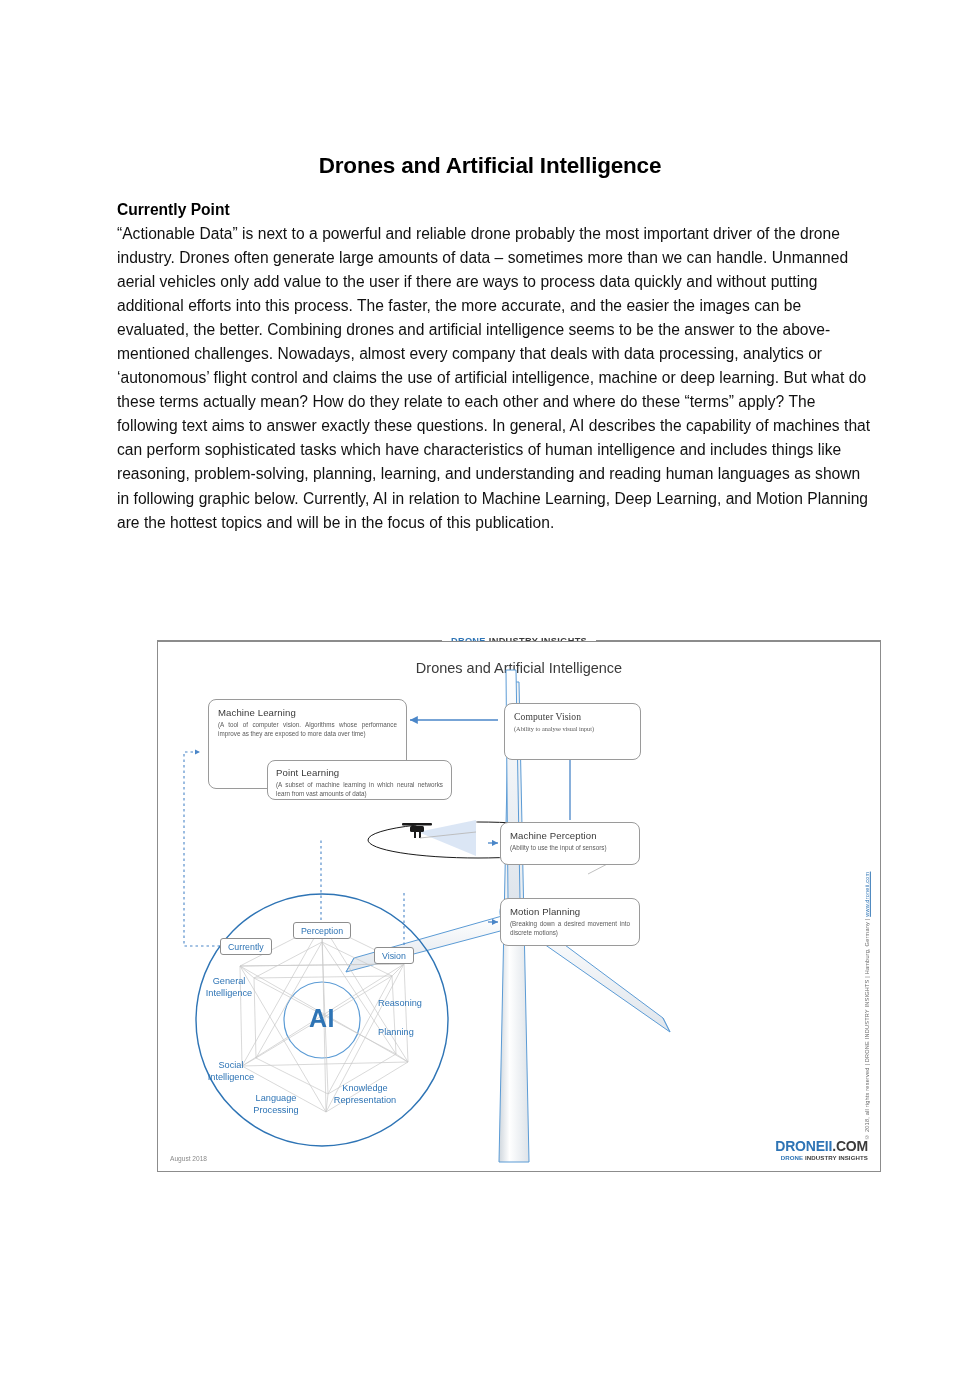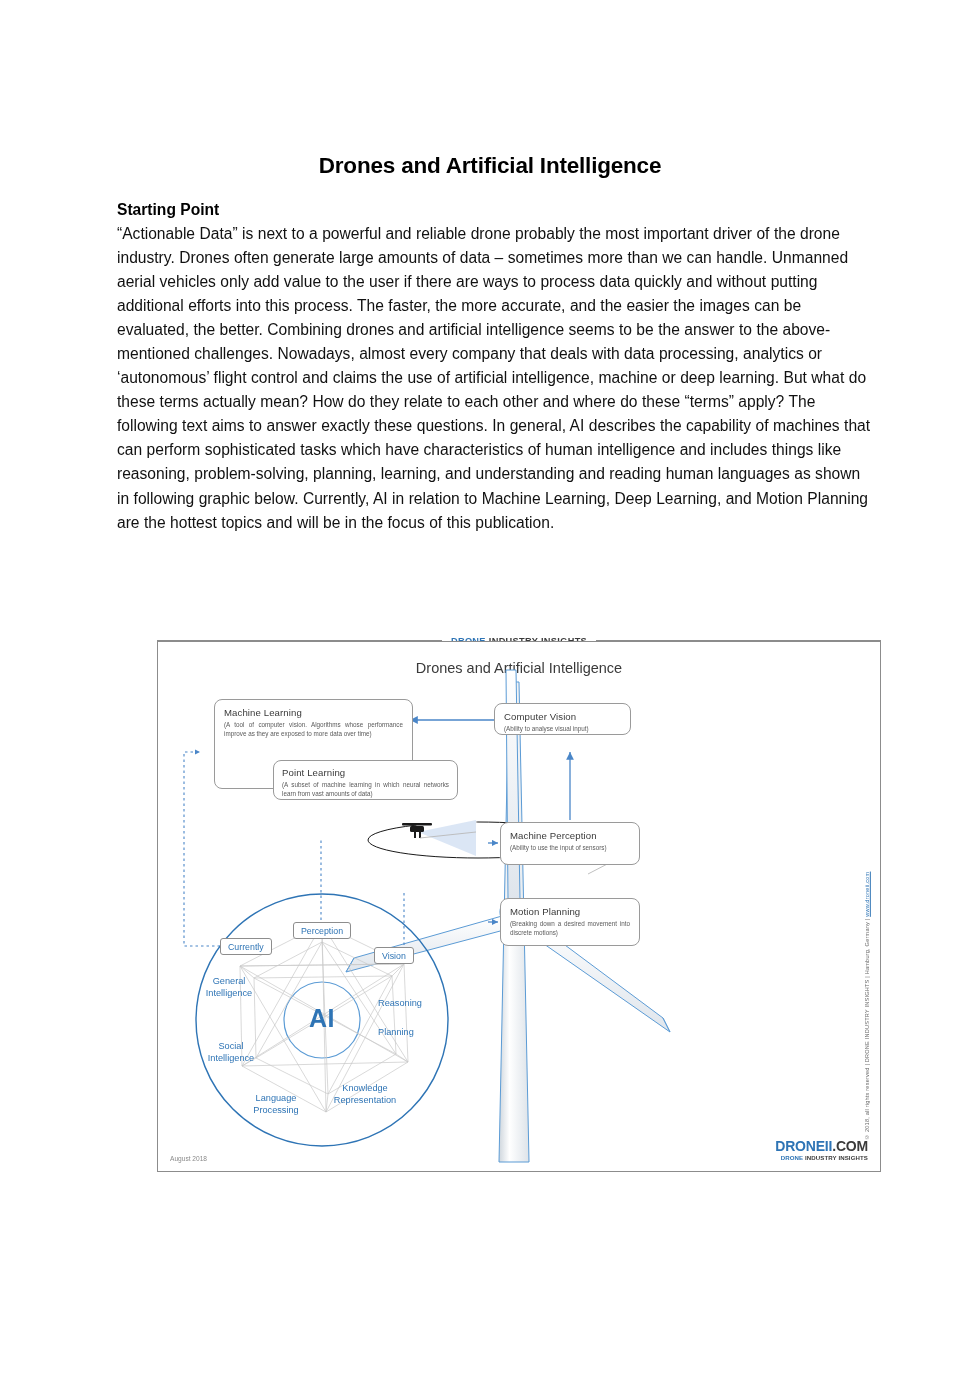--- a/index.html
+++ b/index.html
@@ -80,23 +80,23 @@
   }
   .cbox .cb-title{
     font-size:9.6px;color:#3a3a3a;margin-bottom:3px;font-weight:400;
     letter-spacing:.1px;
   }
   .cbox .cb-desc{
     font-size:6.3px;color:#5a5a5a;line-height:1.42;
     text-align:justify;
   }
 
-  #box-ml{left:56px;top:57px;width:199px;height:90px;}
+  #box-ml{left:50px;top:57px;width:199px;height:90px;}
   #box-dl{left:58px;top:60px;width:185px;height:40px;padding:6px 8px 5px 8px;}
-  #box-cv{left:336px;top:61px;width:137px;height:32px;}
+  #box-cv{left:346px;top:61px;width:137px;height:57px;font-family:Liberation Serif, serif;}
   #box-mp{left:342px;top:180px;width:140px;height:43px;}
   #box-mot{left:342px;top:256px;width:140px;height:48px;}
 
   
   .chip{
     position:absolute;
     border:1px solid #8d8d8d;
     border-radius:3px;
     background:#fff;
     font-size:8.8px;
@@ -142,21 +142,21 @@
   .svg-layer{position:absolute;left:0;top:0;width:724px;height:531px;pointer-events:none;}
 </style>
 </head>
 <body>
 
 <div class="page">
 
   <h1 class="doc-title">Drones and Artificial Intelligence</h1>
 
   <div class="body-block">
-    <div class="section-head">Starting Point</div>
+    <div class="section-head">Currently Point</div>
     <p class="body-copy">“Actionable Data” is next to a powerful and reliable drone probably the most important driver of the drone industry. Drones often generate large amounts of data – sometimes more than we can handle. Unmanned aerial vehicles only add value to the user if there are ways to process data quickly and without putting additional efforts into this process. The faster, the more accurate, and the easier the images can be evaluated, the better. Combining drones and artificial intelligence seems to be the answer to the above-mentioned challenges. Nowadays, almost every company that deals with data processing, analytics or ‘autonomous’ flight control and claims the use of artificial intelligence, machine or deep learning. But what do these terms actually mean? How do they relate to each other and where do these “terms” apply? The following text aims to answer exactly these questions. In general, AI describes the capability of machines that can perform sophisticated tasks which have characteristics of human intelligence and includes things like reasoning, problem-solving, planning, learning, and understanding and reading human languages as shown in following graphic below. Currently, AI in relation to Machine Learning, Deep Learning, and Motion Planning are the hottest topics and will be in the focus of this publication.</p>
   </div>
 
   <div class="brand-strip">
     <span class="rule"></span>
     <span class="brand-text"><span class="b1">DRONE</span><span class="b2"> INDUSTRY INSIGHTS</span></span>
     <span class="rule"></span>
   </div>
 
   <div class="info-frame">
@@ -277,21 +277,21 @@
     </div>
 
     <div class="chip" id="chip-learning">Currently</div>
     <div class="chip" id="chip-perception">Perception</div>
     <div class="chip" id="chip-motion">Vision</div>
 
     <div style="position:absolute;left:143px;top:362px;width:42px;text-align:center;font-size:25px;font-weight:bold;color:#2E74B5;letter-spacing:.5px;">AI</div>
 
     <div class="ai-label" style="left:34px;top:334px;width:74px;"><span style="white-space:pre-line;">General
 Intelligence</span></div>
-    <div class="ai-label" style="left:36px;top:399px;width:74px;"><span style="white-space:pre-line;">Social
+    <div class="ai-label" style="left:36px;top:418px;width:74px;"><span style="white-space:pre-line;">Social
 Intelligence</span></div>
     <div class="ai-label" style="left:80px;top:451px;width:76px;"><span style="white-space:pre-line;">Language
 Processing</span></div>
     <div class="ai-label" style="left:159px;top:441px;width:96px;"><span style="white-space:pre-line;margin-top:27px;">Knowledge
 Representation</span></div>
     <div class="ai-label" style="left:220px;top:385px;width:60px;text-align:left;"><span style="white-space:pre-line;">Planning</span></div>
     <div class="ai-label" style="left:220px;top:356px;width:66px;text-align:left;"><span style="white-space:pre-line;">Reasoning</span></div>
 
     <div class="vert-credit"><span>© 2018, all rights reserved  |  DRONE INDUSTRY INSIGHTS  |  Hamburg, Germany  |  </span><span class="url">www.droneii.com</span></div>
 

